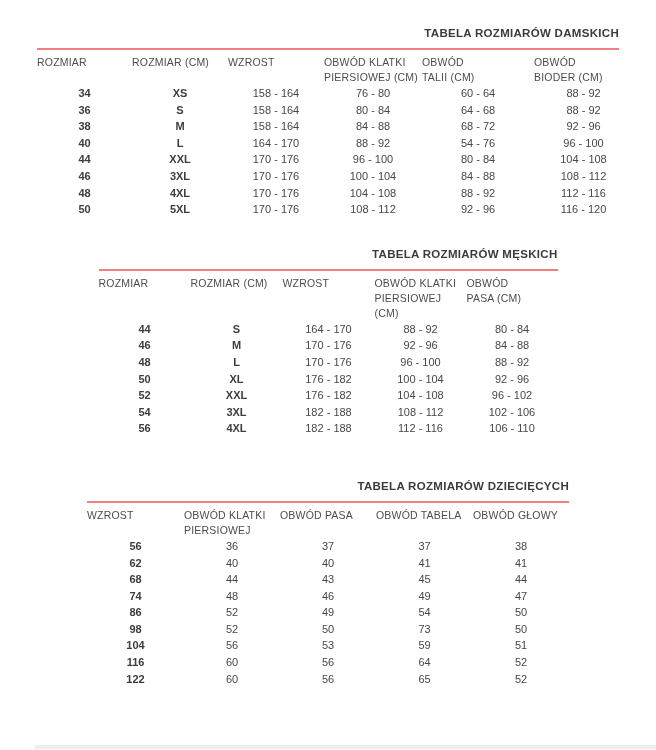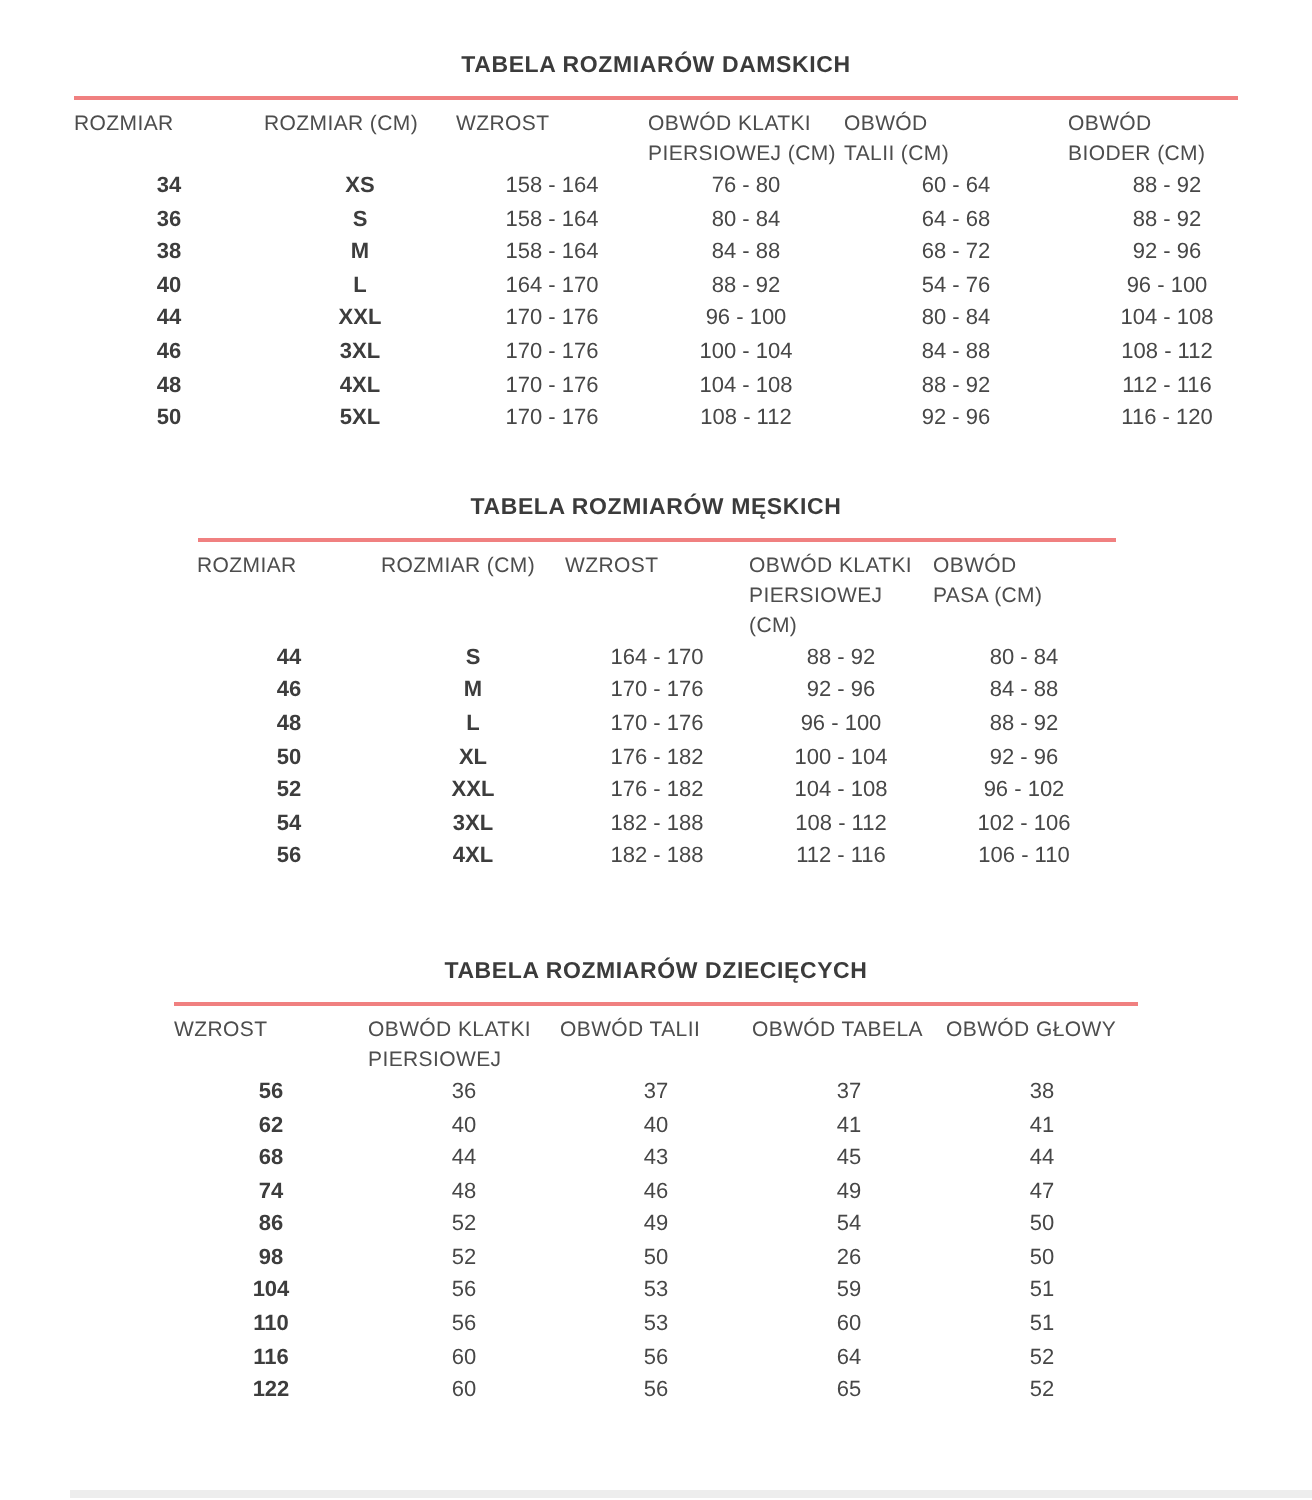--- a/index.html
+++ b/index.html
@@ -14,21 +14,21 @@
   .chart-section{margin:0 auto;}
   .chart-0{width:582px;margin-top:26px;}
   .chart-1{width:459px;margin-top:29px;}
   .chart-2{width:482px;margin-top:42px;}
 
   .table-title{
     margin:0;
     font-size:11.5px;
     font-weight:700;
     letter-spacing:0.3px;
-    text-align:center;
+    text-align:right;
     color:#3b3b3b;
     line-height:14px;
   }
   .rule{
     height:2px;
     margin-top:8px;
     background:#f08080;
   }
   table.size-table{
     border-collapse:collapse;
@@ -258,21 +258,21 @@
           <col style="width: 96px;">
           <col style="width: 96px;">
           <col style="width: 97px;">
           <col style="width: 96px;">
         </colgroup>
         <thead>
           <tr>
             <th>WZROST</th>
             <th>OBWÓD KLATKI
 PIERSIOWEJ</th>
-            <th>OBWÓD TALII</th>
+            <th>OBWÓD PASA</th>
             <th>OBWÓD TABELA</th>
             <th>OBWÓD GŁOWY</th>
           </tr>
         </thead>
         <tbody>
           <tr>
             <td>56</td>
             <td>36</td>
             <td>37</td>
             <td>37</td>
@@ -303,38 +303,31 @@
             <td>86</td>
             <td>52</td>
             <td>49</td>
             <td>54</td>
             <td>50</td>
           </tr>
           <tr>
             <td>98</td>
             <td>52</td>
             <td>50</td>
-            <td>26</td>
+            <td>73</td>
             <td>50</td>
           </tr>
           <tr>
             <td>104</td>
             <td>56</td>
             <td>53</td>
             <td>59</td>
             <td>51</td>
           </tr>
           <tr>
-            <td>110</td>
-            <td>56</td>
-            <td>53</td>
-            <td>60</td>
-            <td>51</td>
-          </tr>
-          <tr>
             <td>116</td>
             <td>60</td>
             <td>56</td>
             <td>64</td>
             <td>52</td>
           </tr>
           <tr>
             <td>122</td>
             <td>60</td>
             <td>56</td>

